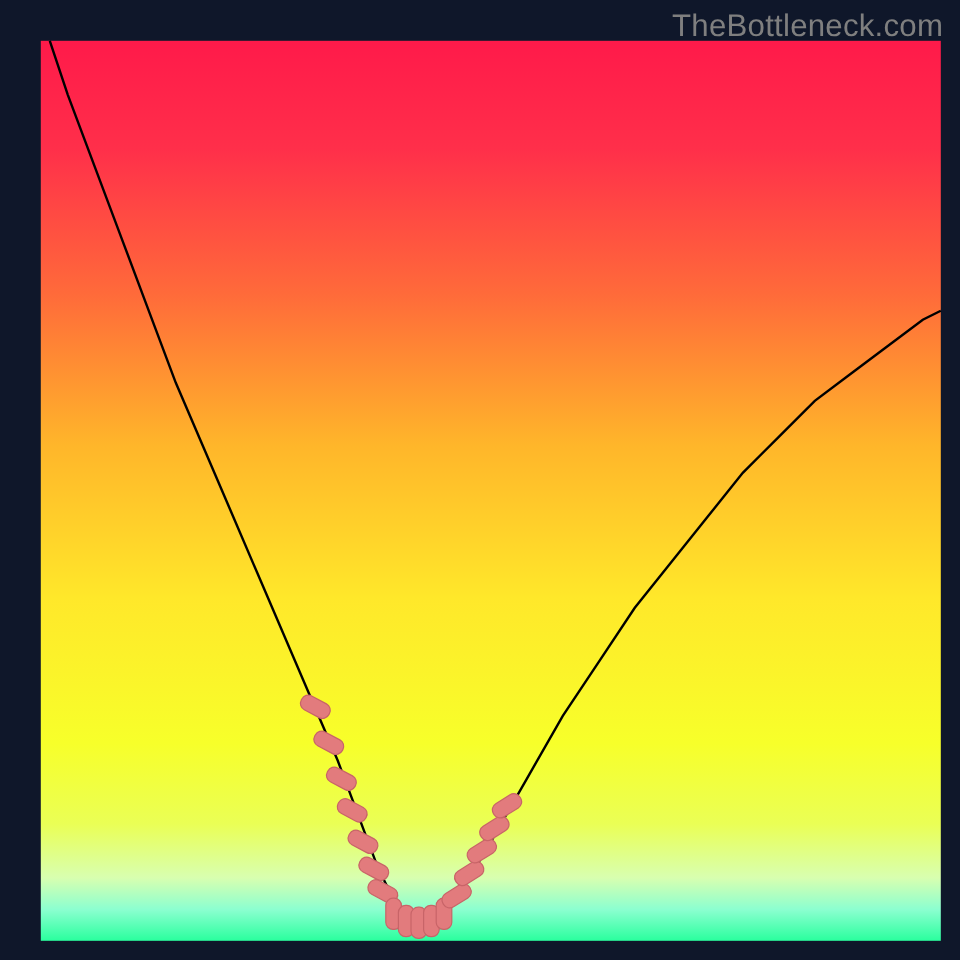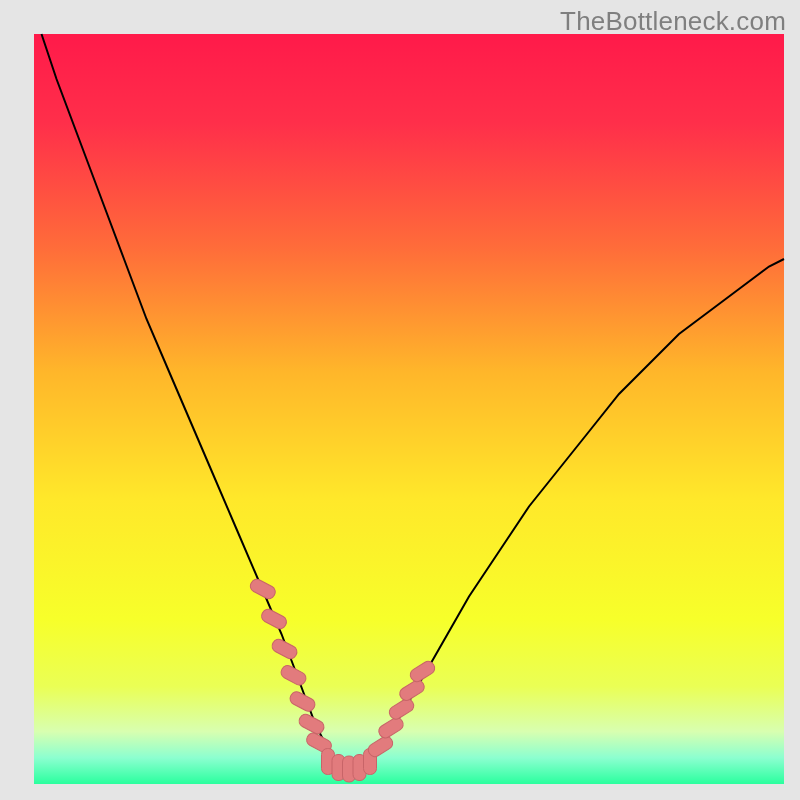--- a/index.html
+++ b/index.html
@@ -10,21 +10,21 @@
     background: #000;
     overflow: hidden;
     font-family: Arial, Helvetica, sans-serif;
   }
   .frame {
     position: absolute;
     left: 0;
     top: 0;
     width: 800px;
     height: 800px;
-    background: #e5e5e5;
+    background: #0f172a;
   }
   .plot {
     position: absolute;
     left: 34px;
     top: 34px;
     width: 750px;
     height: 750px;
     
   }
   .watermark {

